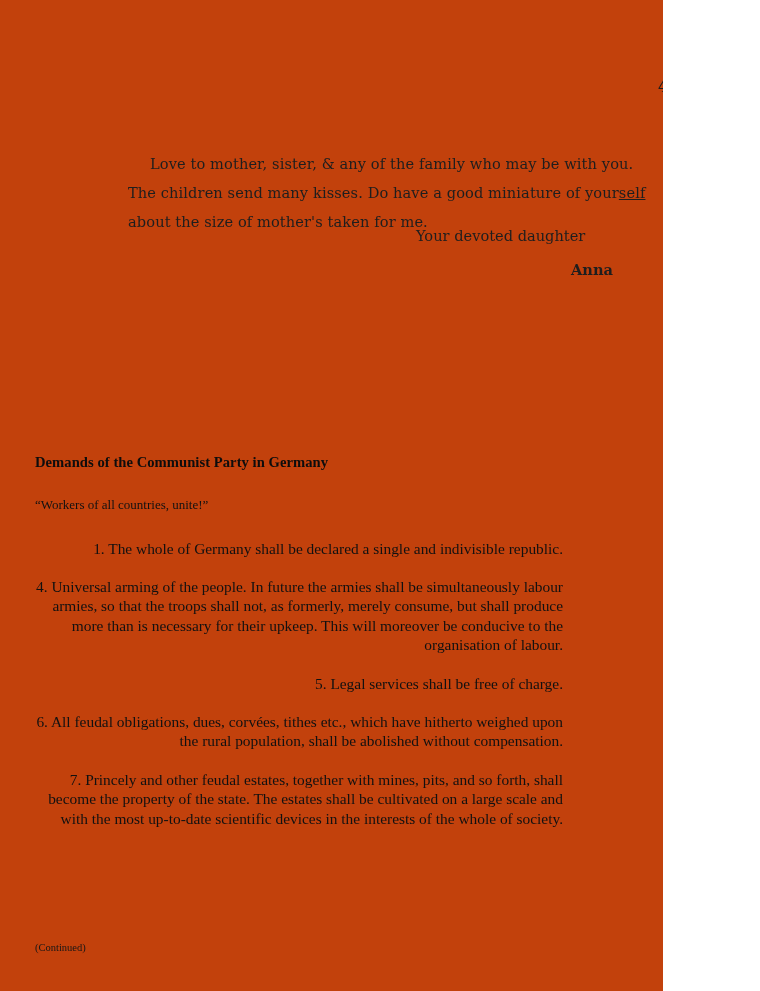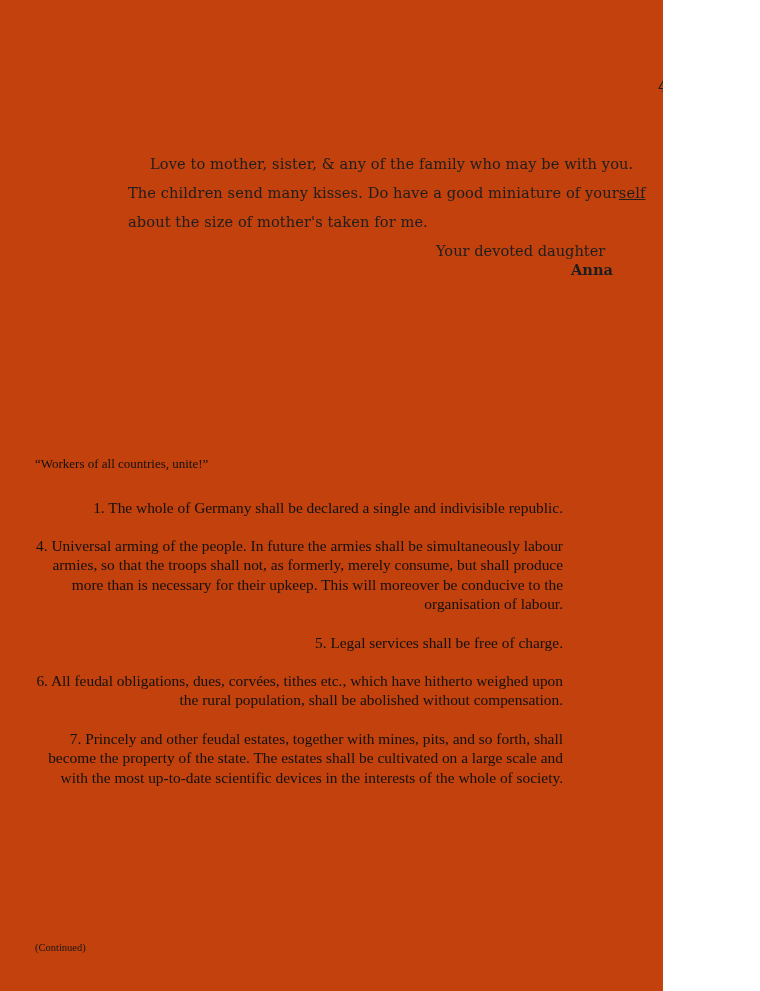--- a/index.html
+++ b/index.html
@@ -48,27 +48,26 @@
     text-indent: 22px;
     white-space: normal;
   }
   .letter u {
     text-decoration: underline;
     text-underline-offset: 1px;
   }
 
   .signoff {
     position: absolute;
-    top: 237px;
+    top: 222px;
     left: 416px;
     font-family: "DejaVu Serif", "Liberation Serif", serif;
     font-size: 14.6px;
     line-height: 27px;
     color: #1e1e1e;
-    margin-left: 20px;
   }
   .signature {
     position: absolute;
     top: 256px;
     left: 571px;
     font-family: "DejaVu Serif", "Liberation Serif", serif;
     font-size: 14.6px;
     line-height: 27px;
     color: #1e1e1e;
     font-weight: bold;
@@ -124,20 +123,21 @@
   <div class="folio">431</div>
 
   <div class="letter">
     <p><span>Love to mother, sister, &amp; any of the family who may be with you.  The children send many kisses.  Do have a good miniature of your</span><u>self</u><span> about the size of mother's taken for me.</span></p>
   </div>
 
   <div class="signoff">Your devoted daughter</div>
   <div class="signature">Anna</div>
 
   <div class="doc">
+    <h2 class="doc-heading">Demands of the Communist Party in Germany</h2>
     <p class="epigraph">“Workers of all countries, unite!”</p>
 
     <p class="clause">1. The whole of Germany shall be declared a single and indivisible republic.</p>
     <p class="clause">4. Universal arming of the people. In future the armies shall be simultaneously labour armies, so that the troops shall not, as formerly, merely consume, but shall produce more than is necessary for their upkeep. This will moreover be conducive to the organisation of labour.</p>
     <p class="clause">5. Legal services shall be free of charge.</p>
     <p class="clause">6. All feudal obligations, dues, corvées, tithes etc., which have hitherto weighed upon the rural population, shall be abolished without compensation.</p>
     <p class="clause">7. Princely and other feudal estates, together with mines, pits, and so forth, shall become the property of the state. The estates shall be cultivated on a large scale and with the most up-to-date scientific devices in the interests of the whole of society.</p>
   </div>
 
   <div class="continued">(Continued)</div>

